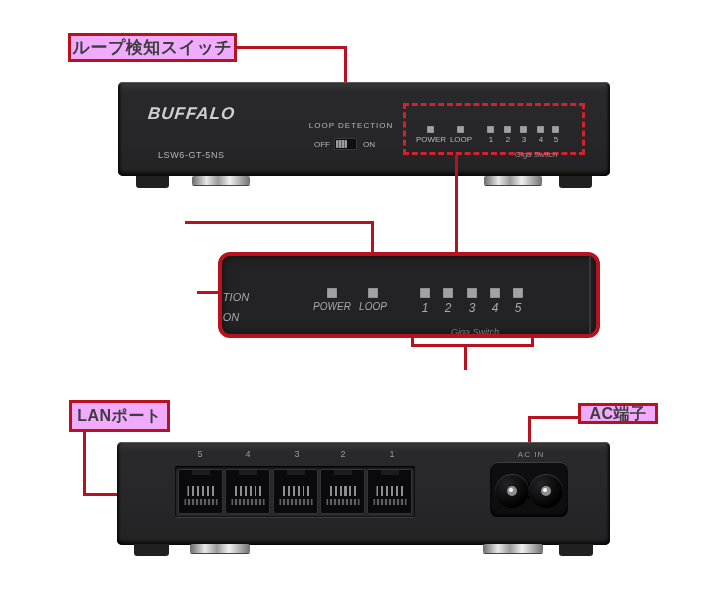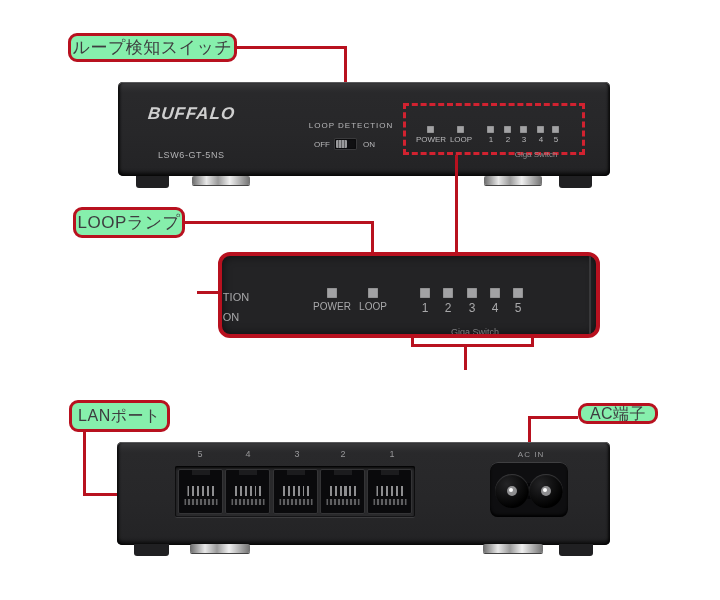--- a/index.html
+++ b/index.html
@@ -8,23 +8,24 @@
     --panel-dark:#232325;
   }
   *{margin:0;padding:0;box-sizing:border-box;}
   html,body{background:#fff;}
   body{font-family:"Liberation Sans","DejaVu Sans",sans-serif;}
   #stage{position:relative;width:720px;height:600px;background:#ffffff;overflow:hidden;}
 
   
   .label-box{
     position:absolute;display:flex;align-items:center;justify-content:center;
-    background:#86efac;border:3px solid var(--red);border-radius:9px;
+    background:#f0abfc;border:3px solid var(--red);border-radius:0;
     color:#3d3d3f;font-size:17px;line-height:1;white-space:nowrap;
     letter-spacing:0.5px;
+    font-weight:bold;
   }
   .rline{position:absolute;background:var(--red);}
   .rdot{position:absolute;width:13px;height:13px;border-radius:50%;background:var(--red);}
 
   
   .device{
     position:absolute;border-radius:5px;
     background:linear-gradient(180deg,#3b3b3d 0px,#2d2d2f 7px,#29292b 11px,#272729 55%,#232325 100%);
     box-shadow:inset 0 1px 0 #5a5a5c, inset 0 -3px 4px rgba(0,0,0,.8), inset 2px 0 2px rgba(0,0,0,.5), inset -2px 0 2px rgba(0,0,0,.5);
   }
@@ -52,21 +53,21 @@
     background:repeating-linear-gradient(90deg,#9a9a9c 0 2px,#5e5e60 2px 3px);
   }
   .dashed-box{position:absolute;border:3px dashed var(--red-bright);}
 
   
   #zoom-panel{
     position:absolute;left:218px;top:252px;width:382px;height:86px;
     background:var(--panel-dark);border:4px solid var(--red);border-radius:12px;overflow:hidden;
     box-shadow:inset 0 0 10px rgba(0,0,0,.6);
   }
-  #zoom-panel .paneltext{color:#a8a8aa;}
+  #zoom-panel .paneltext{color:#a8a8aa;font-style:italic;}
 
   
   .ports-recess{
     position:absolute;background:#29292b;border-radius:2px;
     box-shadow:inset 0 2px 3px rgba(0,0,0,.9), inset 0 0 0 1px #151517, 0 1px 0 #3c3c3e;
   }
   .rj45{
     position:absolute;width:45px;height:45px;background:#0a0a0c;border:1px solid #343436;border-radius:2px;
   }
   .rj45 .notch{position:absolute;left:50%;top:0;transform:translateX(-50%);width:18px;height:5px;background:#1c1c1e;}
@@ -137,21 +138,20 @@
     <div class="paneltext" style="left:388px;top:69px;width:60px;font-size:8px;color:#8f8f91;">Giga Switch</div>
   </div>
 
   <div class="foot-dark" style="left:136px;top:176px;width:33px;"></div>
   <div class="foot-metal" style="left:192px;top:176px;width:58px;"></div>
   <div class="foot-metal" style="left:484px;top:176px;width:58px;"></div>
   <div class="foot-dark" style="left:559px;top:176px;width:33px;"></div>
 
   <div class="rline" style="left:455px;top:155px;width:3px;height:98px;"></div>
 
-  <div class="label-box" style="left:73px;top:207px;width:112px;height:31px;">LOOPランプ</div>
   <div class="rline" style="left:185px;top:221px;width:189px;height:3px;"></div>
   <div class="rline" style="left:371px;top:221px;width:3px;height:61px;"></div>
   <div class="rdot" style="left:366px;top:275px;"></div>
 
   <div class="rline" style="left:197px;top:291px;width:124px;height:3px;"></div>
   <div class="rdot" style="left:314px;top:286px;"></div>
 
   <div id="zoom-panel">
     <div class="paneltext" style="left:-4px;top:36px;width:36px;font-size:11px;">TION</div>
     <div class="paneltext" style="left:-3px;top:56px;width:24px;font-size:11px;">ON</div>

